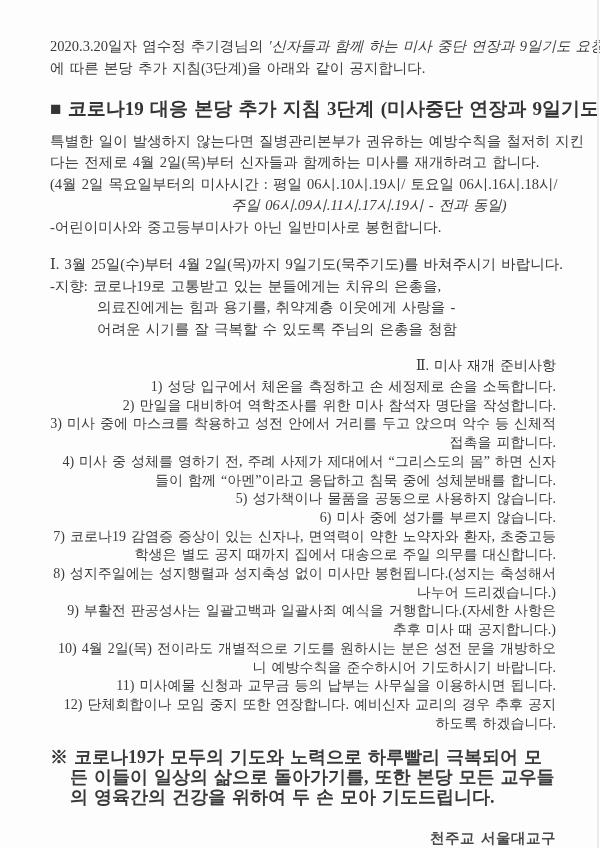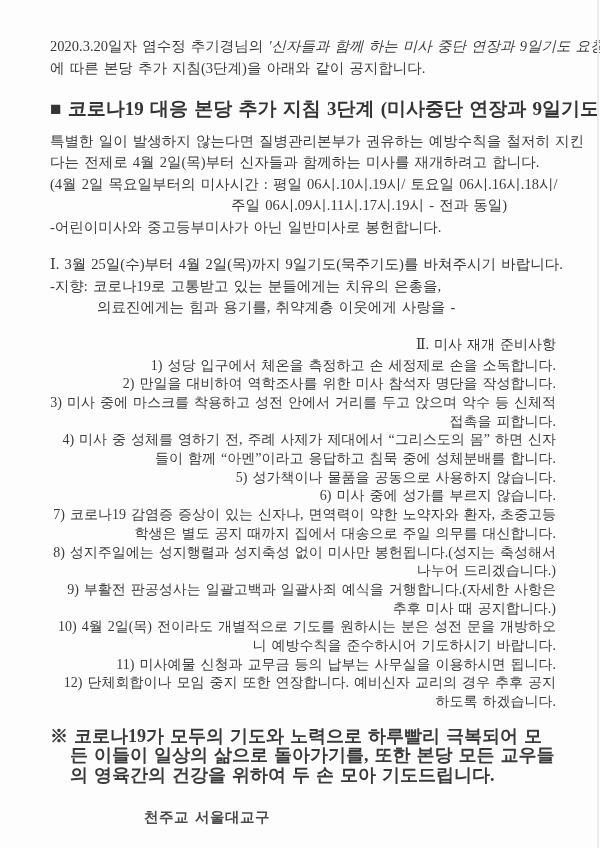--- a/index.html
+++ b/index.html
@@ -30,21 +30,21 @@
   .line { white-space: nowrap; }
   .quote { font-style: italic; }
   .doc-heading {
     font-size: 19px;
     font-weight: bold;
     margin: 19px 0 11px 0;
     white-space: nowrap;
     color: #343434;
   }
   .para { margin: 0 0 16px 0; }
-  .indent-deep { padding-left: 181px; }
+  .indent-deep { padding-left: 181px; font-style: italic; }
   .section { margin: 0 0 15px 0; }
   .sec-heading { font-weight: normal; white-space: nowrap; color: #343434; }
   .indent1 { padding-left: 47px; }
   .items-list { font-size: 14px; line-height: 18.7px; text-align: right; }
   .items-list .sec-heading { line-height: 21px; margin-bottom: 2px; }
   .item { padding-left: 28px; text-indent: -28px; }
   .closing-note {
     margin-top: 9px;
     font-weight: bold;
     line-height: 19.6px;
@@ -56,21 +56,21 @@
   .signature {
     margin-top: 20px;
     padding-left: 84px;
     font-family: "Liberation Sans", "DejaVu Sans", sans-serif;
     font-weight: bold;
     font-size: 14.5px;
     line-height: 22px;
     letter-spacing: 0.5px;
     color: #4a4a4a;
   }
-  .sig-line1 { padding-left: 10px; }
+  .sig-line1 { padding-left: 10px; text-align: right; }
 </style>
 </head>
 <body>
 
 <div class="page">
   <div class="content">
 
     <div class="intro">
       <div class="line"><span>2020.3.20일자 염수정 추기경님의 </span><span class="quote">'신자들과 함께 하는 미사 중단 연장과 9일기도 요청'</span></div>
       <div class="line">에 따른 본당 추가 지침(3단계)을 아래와 같이 공지합니다.</div>
@@ -83,20 +83,21 @@
       <div class="line">다는 전제로 4월 2일(목)부터 신자들과 함께하는 미사를 재개하려고 합니다.</div>
       <div class="line">(4월 2일 목요일부터의 미사시간 : 평일 06시.10시.19시/ 토요일 06시.16시.18시/</div>
       <div class="line indent-deep">주일 06시.09시.11시.17시.19시 - 전과 동일)</div>
       <div class="line">-어린이미사와 중고등부미사가 아닌 일반미사로 봉헌합니다.</div>
     </div>
 
     <div class="section">
       <div class="sec-heading">Ⅰ. 3월 25일(수)부터 4월 2일(목)까지 9일기도(묵주기도)를 바쳐주시기 바랍니다.</div>
       <div class="line">-지향: 코로나19로 고통받고 있는 분들에게는 치유의 은총을,</div>
       <div class="line indent1">의료진에게는 힘과 용기를, 취약계층 이웃에게 사랑을 -</div>
+      <div class="line indent1">어려운 시기를 잘 극복할 수 있도록 주님의 은총을 청함</div>
     </div>
 
     <div class="section items-list">
       <div class="sec-heading">Ⅱ. 미사 재개 준비사항</div>
       <div class="item"><span>1)</span> <span>성당 입구에서 체온을 측정하고 손 세정제로 손을 소독합니다.</span></div>
       <div class="item"><span>2)</span> <span>만일을 대비하여 역학조사를 위한 미사 참석자 명단을 작성합니다.</span></div>
       <div class="item"><span>3)</span> <span>미사 중에 마스크를 착용하고 성전 안에서 거리를 두고 앉으며 악수 등 신체적 접촉을 피합니다.</span></div>
       <div class="item"><span>4)</span> <span>미사 중 성체를 영하기 전, 주례 사제가 제대에서 “그리스도의 몸” 하면 신자들이 함께 “아멘”이라고 응답하고 침묵 중에 성체분배를 합니다.</span></div>
       <div class="item"><span>5)</span> <span>성가책이나 물품을 공동으로 사용하지 않습니다.</span></div>
       <div class="item"><span>6)</span> <span>미사 중에 성가를 부르지 않습니다.</span></div>

